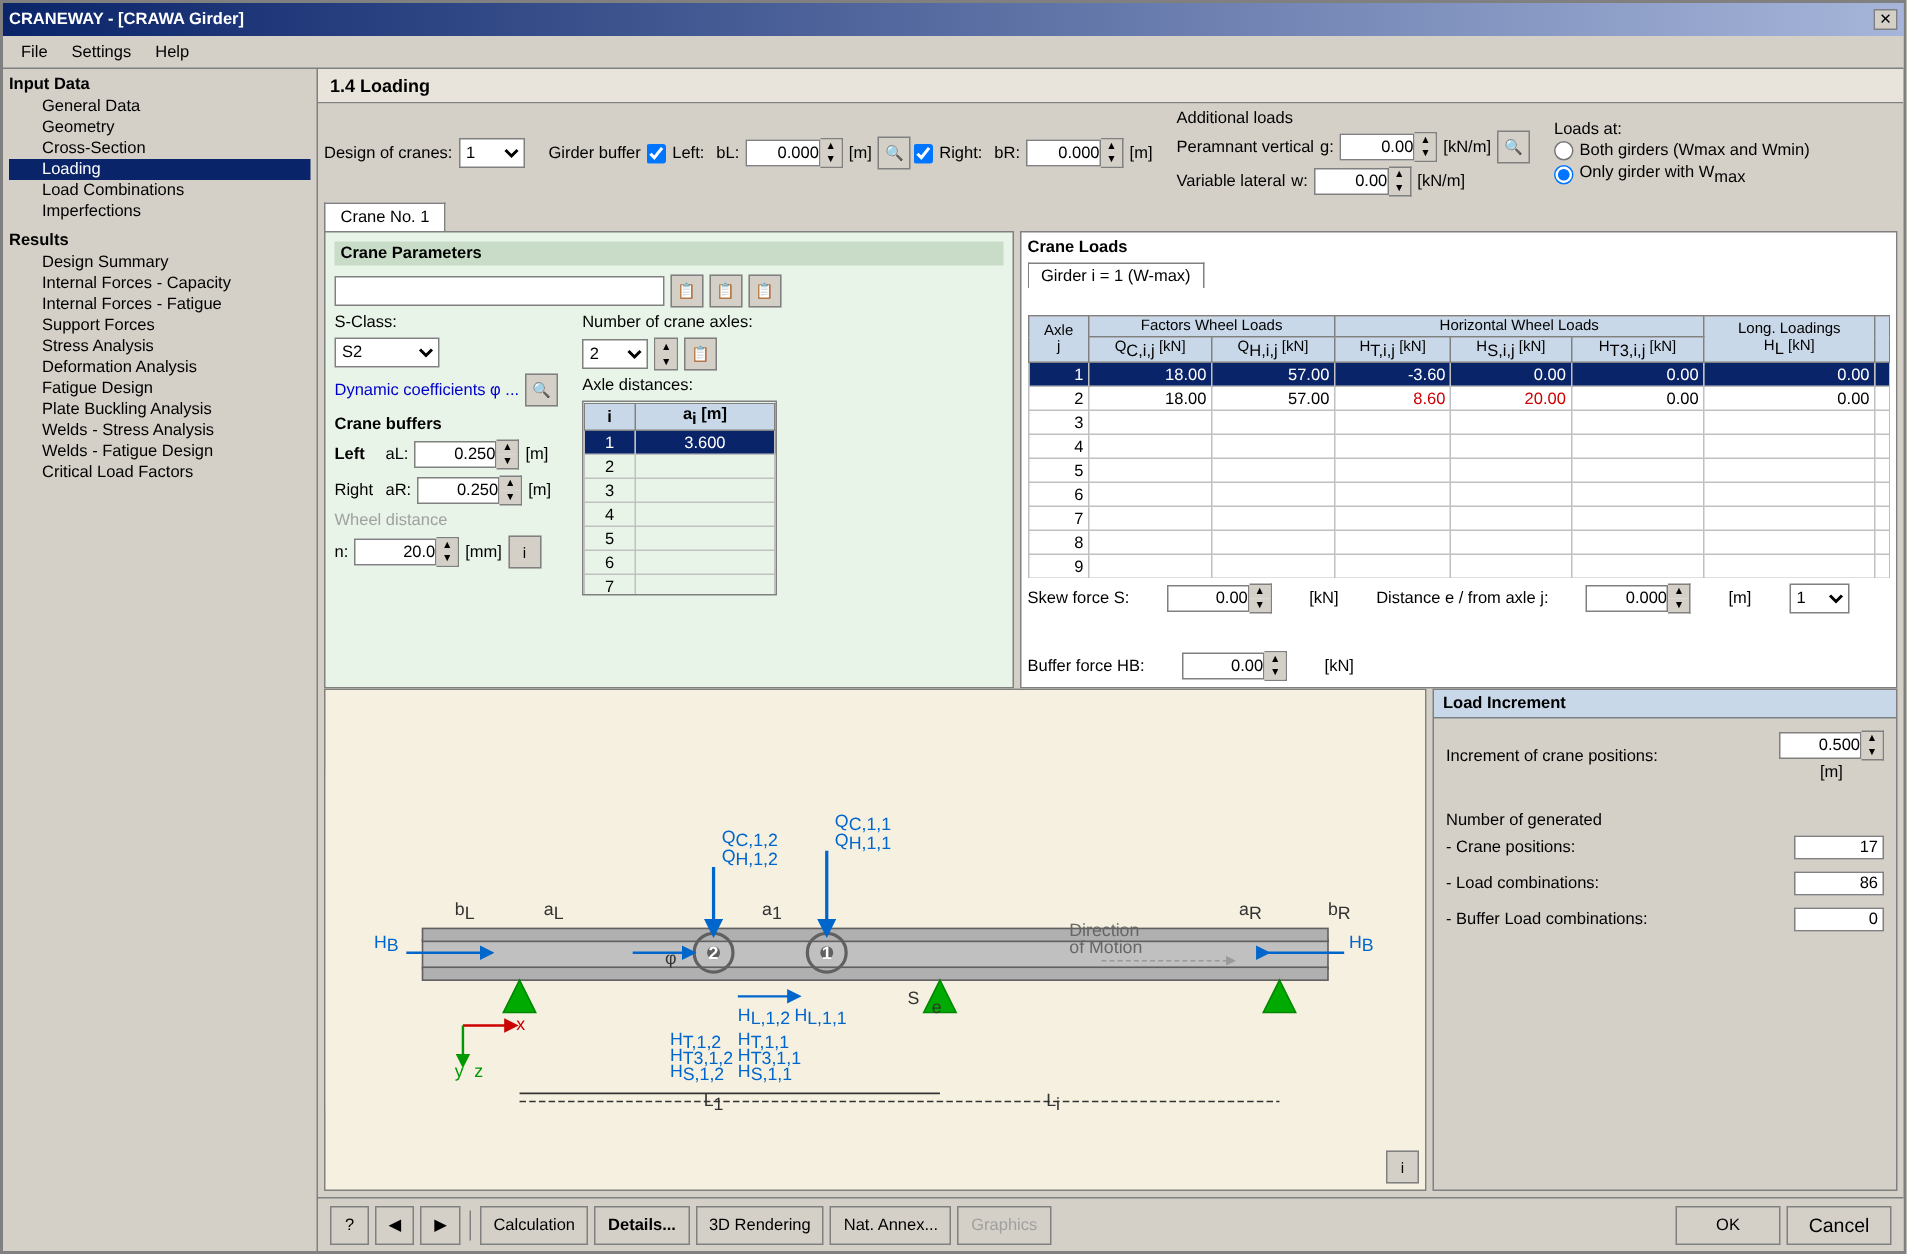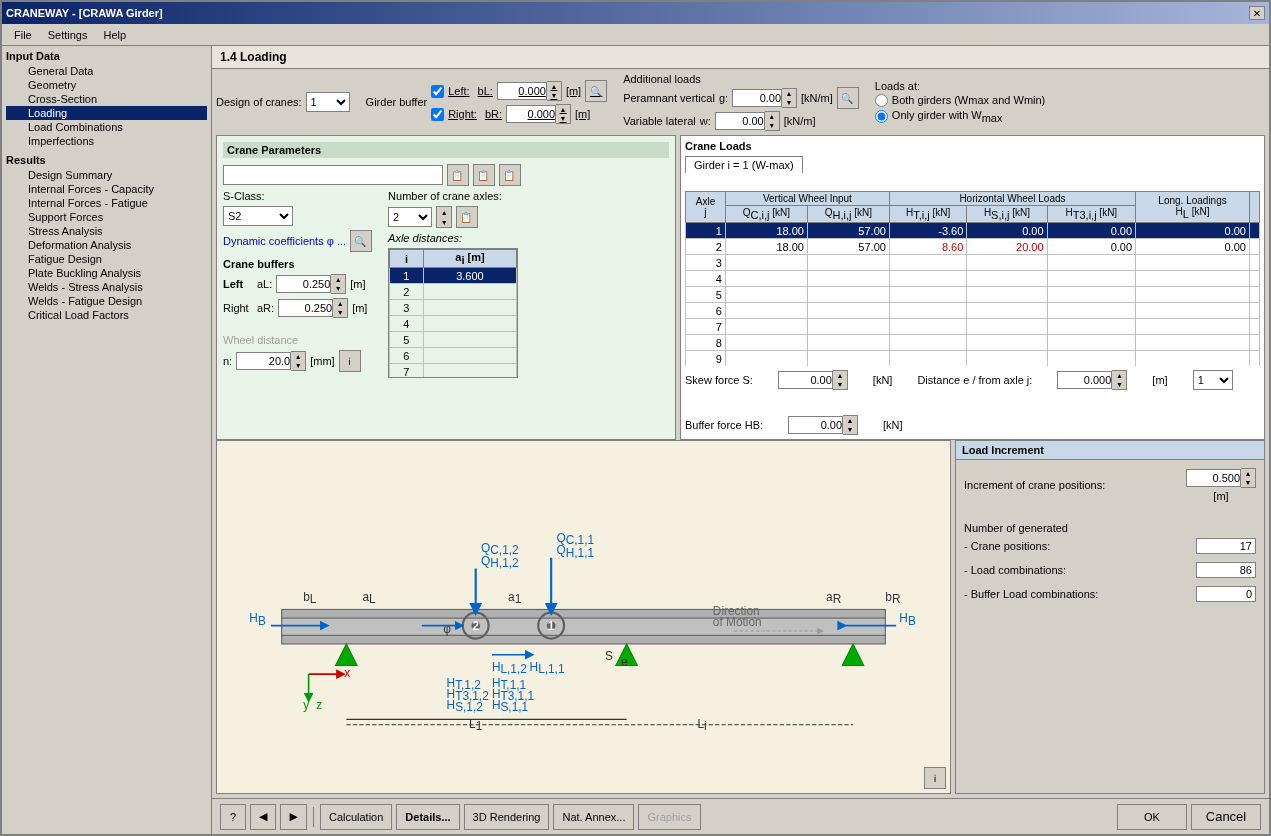--- a/index.html
+++ b/index.html
@@ -140,21 +140,21 @@
 
       <div class="top-row">
         <div class="field-group">
           <span class="label">Design of cranes:</span>
           <select class="select-box" style="width:44px;">
             <option>1</option><option>2</option>
           </select>
         </div>
         <div class="field-group">
           <span class="label">Girder buffer</span>
-          <div style="display:flex;flex-direction:column;gap:2px;text-decoration:underline;">
+          <div style="display:flex;flex-direction:row;gap:2px;">
             <div class="checkbox-row">
               <input type="checkbox" checked="" style="">
               <span>Left:</span>
               <span style="margin-left:4px;">bL:</span>
               <div class="spinner-input">
                 <input class="num-input" value="0.000" style="">
                 <div class="spinner-btns">
                     <button class="spin-btn">▲</button>
                     <button class="spin-btn">▼</button>
                   </div>
@@ -211,20 +211,25 @@
             <input type="radio" name="loads_at" style="">
             <span>Both girders (Wmax and Wmin)</span>
           </div>
           <div class="radio-row">
             <input type="radio" name="loads_at" checked="" style="">
             <span>Only girder with W<sub>max</sub></span>
           </div>
         </div>
       </div>
 
+      <div style="padding: 0 4px;">
+        <div class="tab-bar" style="border:none;">
+          <div class="tab active">Crane No. 1</div>
+        </div>
+      </div>
 
       <div class="middle-section" style="padding: 0 4px; flex: 0 0 auto;">
 
         <div class="crane-params">
           <div class="crane-params-title">Crane Parameters</div>
           <div class="param-row">
             <input class="text-input" style="width: 220px;" value="">
             <button class="icon-btn">📋</button>
             <button class="icon-btn">📋</button>
             <button class="icon-btn">📋</button>
@@ -263,21 +268,21 @@
                 <span>aR:</span>
                 <div class="spinner-input">
                   <input class="num-input" style="width: 55px;" value="0.250">
                   <div class="spinner-btns">
                       <button class="spin-btn">▲</button>
                       <button class="spin-btn">▼</button>
                     </div>
                 </div>
                 <span>[m]</span>
               </div>
-              <div class="param-row" style="margin-top:16px; color:#a0a0a0;">
+              <div class="param-row" style="margin-top:4px; color:#a0a0a0;">
                 <span>Wheel distance</span>
               </div>
               <div class="param-row">
                 <span>n:</span>
                 <div class="spinner-input">
                   <input class="num-input" style="width: 55px;" value="20.0">
                   <div class="spinner-btns">
                       <button class="spin-btn">▲</button>
                       <button class="spin-btn">▼</button>
                     </div>
@@ -293,21 +298,21 @@
               <div class="param-row">
                 <select class="select-box" style="width:44px;">
                   <option>2</option><option>1</option><option>3</option><option>4</option>
                 </select>
                 <div class="spinner-btns" style="border:1px solid #808080;">
                     <button class="spin-btn" style="height:10px;">▲</button>
                     <button class="spin-btn" style="height:10px;">▼</button>
                   </div>
                 <button class="icon-btn">📋</button>
               </div>
-              <div class="param-row" style="margin-top:4px;font-style:italic;">
+              <div class="param-row" style="margin-top:4px;">
                 <span>Axle distances:</span>
               </div>
               <div style="border:1px solid #808080; width:130px; height:130px; overflow:auto;">
                 <table class="axle-table">
                   <thead>
                     <tr>
                       <th>i</th>
                       <th>a<sub>i</sub> [m]</th>
                     </tr>
                   </thead>
@@ -350,21 +355,21 @@
         <div class="crane-loads">
           <div class="crane-loads-title">Crane Loads</div>
           <div class="girder-tab">
             <div class="girder-tab-item active">Girder i = 1 (W-max)</div>
           </div>
           <div style="overflow:auto; max-height:175px;margin-top:18px;">
             <table class="data-table" style="width:100%;">
               <thead>
                 <tr>
                   <th rowspan="2">Axle<br>j</th>
-                  <th colspan="2">Vertical Wheel Input</th>
+                  <th colspan="2">Factors Wheel Loads</th>
                   <th colspan="3">Horizontal Wheel Loads</th>
                   <th rowspan="2">Long. Loadings<br>H<sub>L</sub> [kN]</th>
                   <th rowspan="2" style="width:10px;"></th>
                 </tr>
                 <tr>
                   <th>Q<sub>C,i,j</sub> [kN]</th>
                   <th>Q<sub>H,i,j</sub> [kN]</th>
                   <th>H<sub>T,i,j</sub> [kN]</th>
                   <th>H<sub>S,i,j</sub> [kN]</th>
                   <th>H<sub>T3,i,j</sub> [kN]</th>

